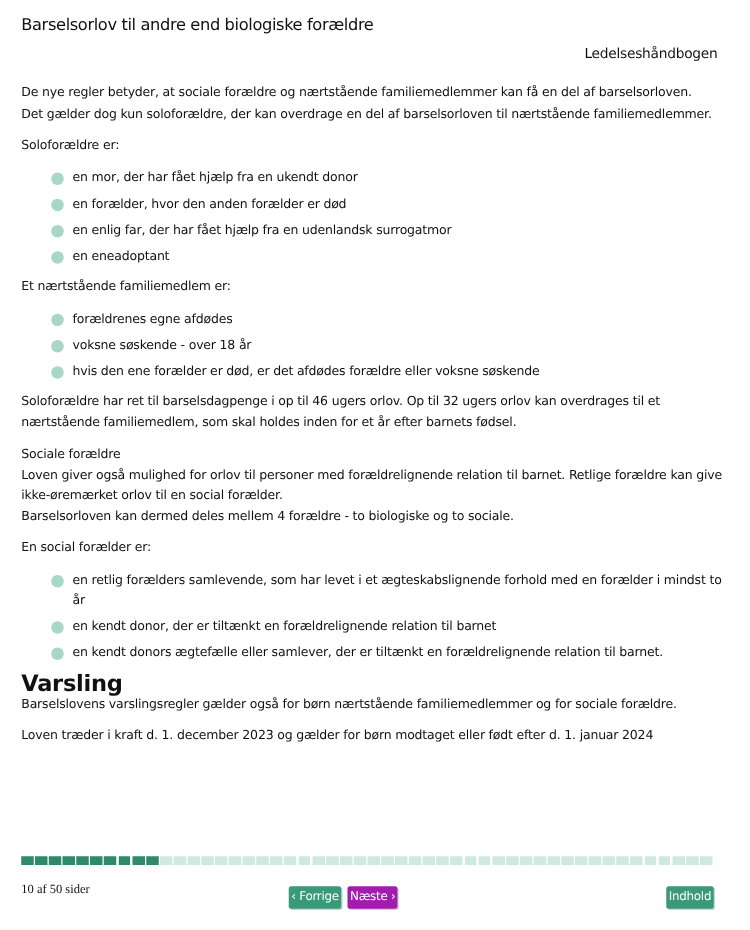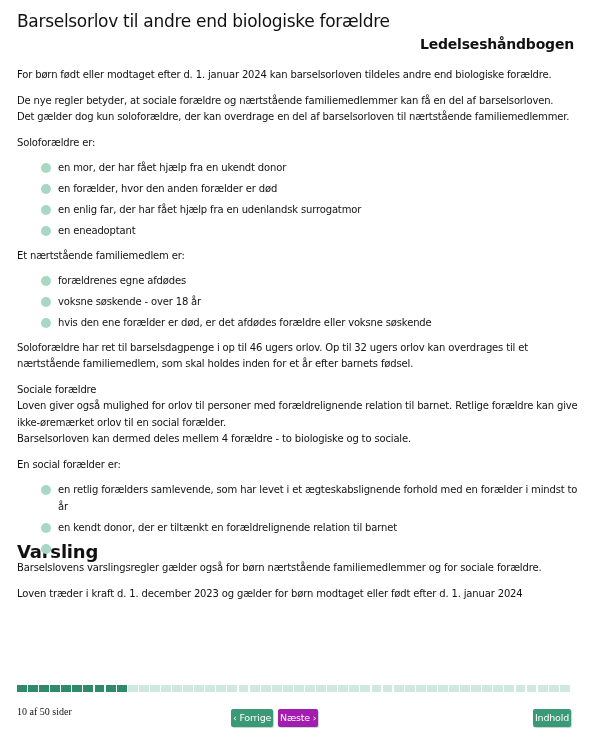--- a/index.html
+++ b/index.html
@@ -1,20 +1,20 @@
 <!DOCTYPE html>
 <html><head>
 <meta charset="utf-8">
 <style>
   html, body { margin: 0; padding: 0; background: #ffffff; }
   body { width: 600px; height: 744px; position: relative; overflow: hidden;
          font-family: "DejaVu Sans", sans-serif; color: #111; }
   .title { position: absolute; left: 17px; top: 9px; width: 400px;
-           font-size: 17px; line-height: 24px; font-weight: normal; margin: 0; letter-spacing: -0.3px; }
-  .brand { position: absolute; right: 26px; top: 36px; font-size: 14px; font-weight: bold; letter-spacing: -0.2px; }
+           font-size: 13px; line-height: 24px; font-weight: normal; margin: 0; letter-spacing: -0.3px; }
+  .brand { position: absolute; right: 26px; top: 36px; font-size: 11px; font-weight: normal; letter-spacing: -0.2px; }
   .content { position: absolute; left: 17px; top: 67px; width: 566px; font-size: 10px; line-height: 16.5px; letter-spacing: -0.15px; }
   p { margin: 0 0 9px 0; }
   ul { list-style: none; margin: 0 0 8px 0; padding: 0 0 0 24px; }
   li { position: relative; padding-left: 17px; margin: 0 0 4.5px 0; }
   li .dot { position: absolute; left: 0; top: 3px; width: 10px; height: 10px; border-radius: 50%; }
   h2 { font-size: 18px; font-weight: bold; margin: 2px 0 0 0; line-height: 16px; letter-spacing: -0.2px; }
   .progress { position: absolute; left: 17px; top: 685px; display: flex; gap: 1.2px; }
   .seg { width: 9.9px; height: 7px; }
   .pagecount { position: absolute; left: 17px; top: 706px; font-size: 10px; font-family: Liberation Serif, serif; }
   .btn { position: absolute; top: 709px; height: 18px; font-size: 9.5px; line-height: 18px; color: #fff;
@@ -23,21 +23,20 @@
   .btn-next { left: 278px; }
   .btn-index { left: 533px; }
 </style>
 </head>
 <body>
 
 <h1 class="title">Barselsorlov til andre end biologiske forældre</h1>
 <div class="brand">Ledelseshåndbogen</div>
 
 <div class="content">
-  <p>For børn født eller modtaget efter d. 1. januar 2024 kan barselsorloven tildeles andre end biologiske forældre.</p>
   <p>
     <span>De nye regler betyder, at sociale forældre og nærtstående familiemedlemmer kan få en del af barselsorloven.</span><br>
     <span>Det gælder dog kun soloforældre, der kan overdrage en del af barselsorloven til nærtstående familiemedlemmer.</span>
   </p>
   <p>Soloforældre er:</p>
   <ul>
       <li><span class="dot" style="background: rgb(168, 216, 196);"></span><span>en mor, der har fået hjælp fra en ukendt donor</span></li>
       <li><span class="dot" style="background: rgb(168, 216, 196);"></span><span>en forælder, hvor den anden forælder er død</span></li>
       <li><span class="dot" style="background: rgb(168, 216, 196);"></span><span>en enlig far, der har fået hjælp fra en udenlandsk surrogatmor</span></li>
       <li><span class="dot" style="background: rgb(168, 216, 196);"></span><span>en eneadoptant</span></li>
@@ -55,21 +54,21 @@
   <p>
     <span>Sociale forældre</span><br>
     <span>Loven giver også mulighed for orlov til personer med forældrelignende relation til barnet. Retlige forældre kan give ikke-øremærket orlov til en social forælder.</span><br>
     <span>Barselsorloven kan dermed deles mellem 4 forældre - to biologiske og to sociale.</span>
   </p>
 
   <p>En social forælder er:</p>
   <ul>
       <li><span class="dot" style="background: rgb(168, 216, 196);"></span><span>en retlig forælders samlevende, som har levet i et ægteskabslignende forhold med en forælder i mindst to år</span></li>
       <li><span class="dot" style="background: rgb(168, 216, 196);"></span><span>en kendt donor, der er tiltænkt en forældrelignende relation til barnet</span></li>
-      <li><span class="dot" style="background: rgb(168, 216, 196);"></span></li>
+      <li><span class="dot" style="background: rgb(168, 216, 196);"></span><span>en kendt donors ægtefælle eller samlever, der er tiltænkt en forældrelignende relation til barnet.</span></li>
     </ul>
 
   <h2>Varsling</h2>
   <p>Barselslovens varslingsregler gælder også for børn nærtstående familiemedlemmer og for sociale forældre.</p>
   <p>Loven træder i kraft d. 1. december 2023 og gælder for børn modtaget eller født efter d. 1. januar 2024</p>
 </div>
 
 <div class="progress">
     <div class="seg" style="background: rgb(46, 138, 104);"></div>
     <div class="seg" style="background: rgb(46, 138, 104);"></div>

